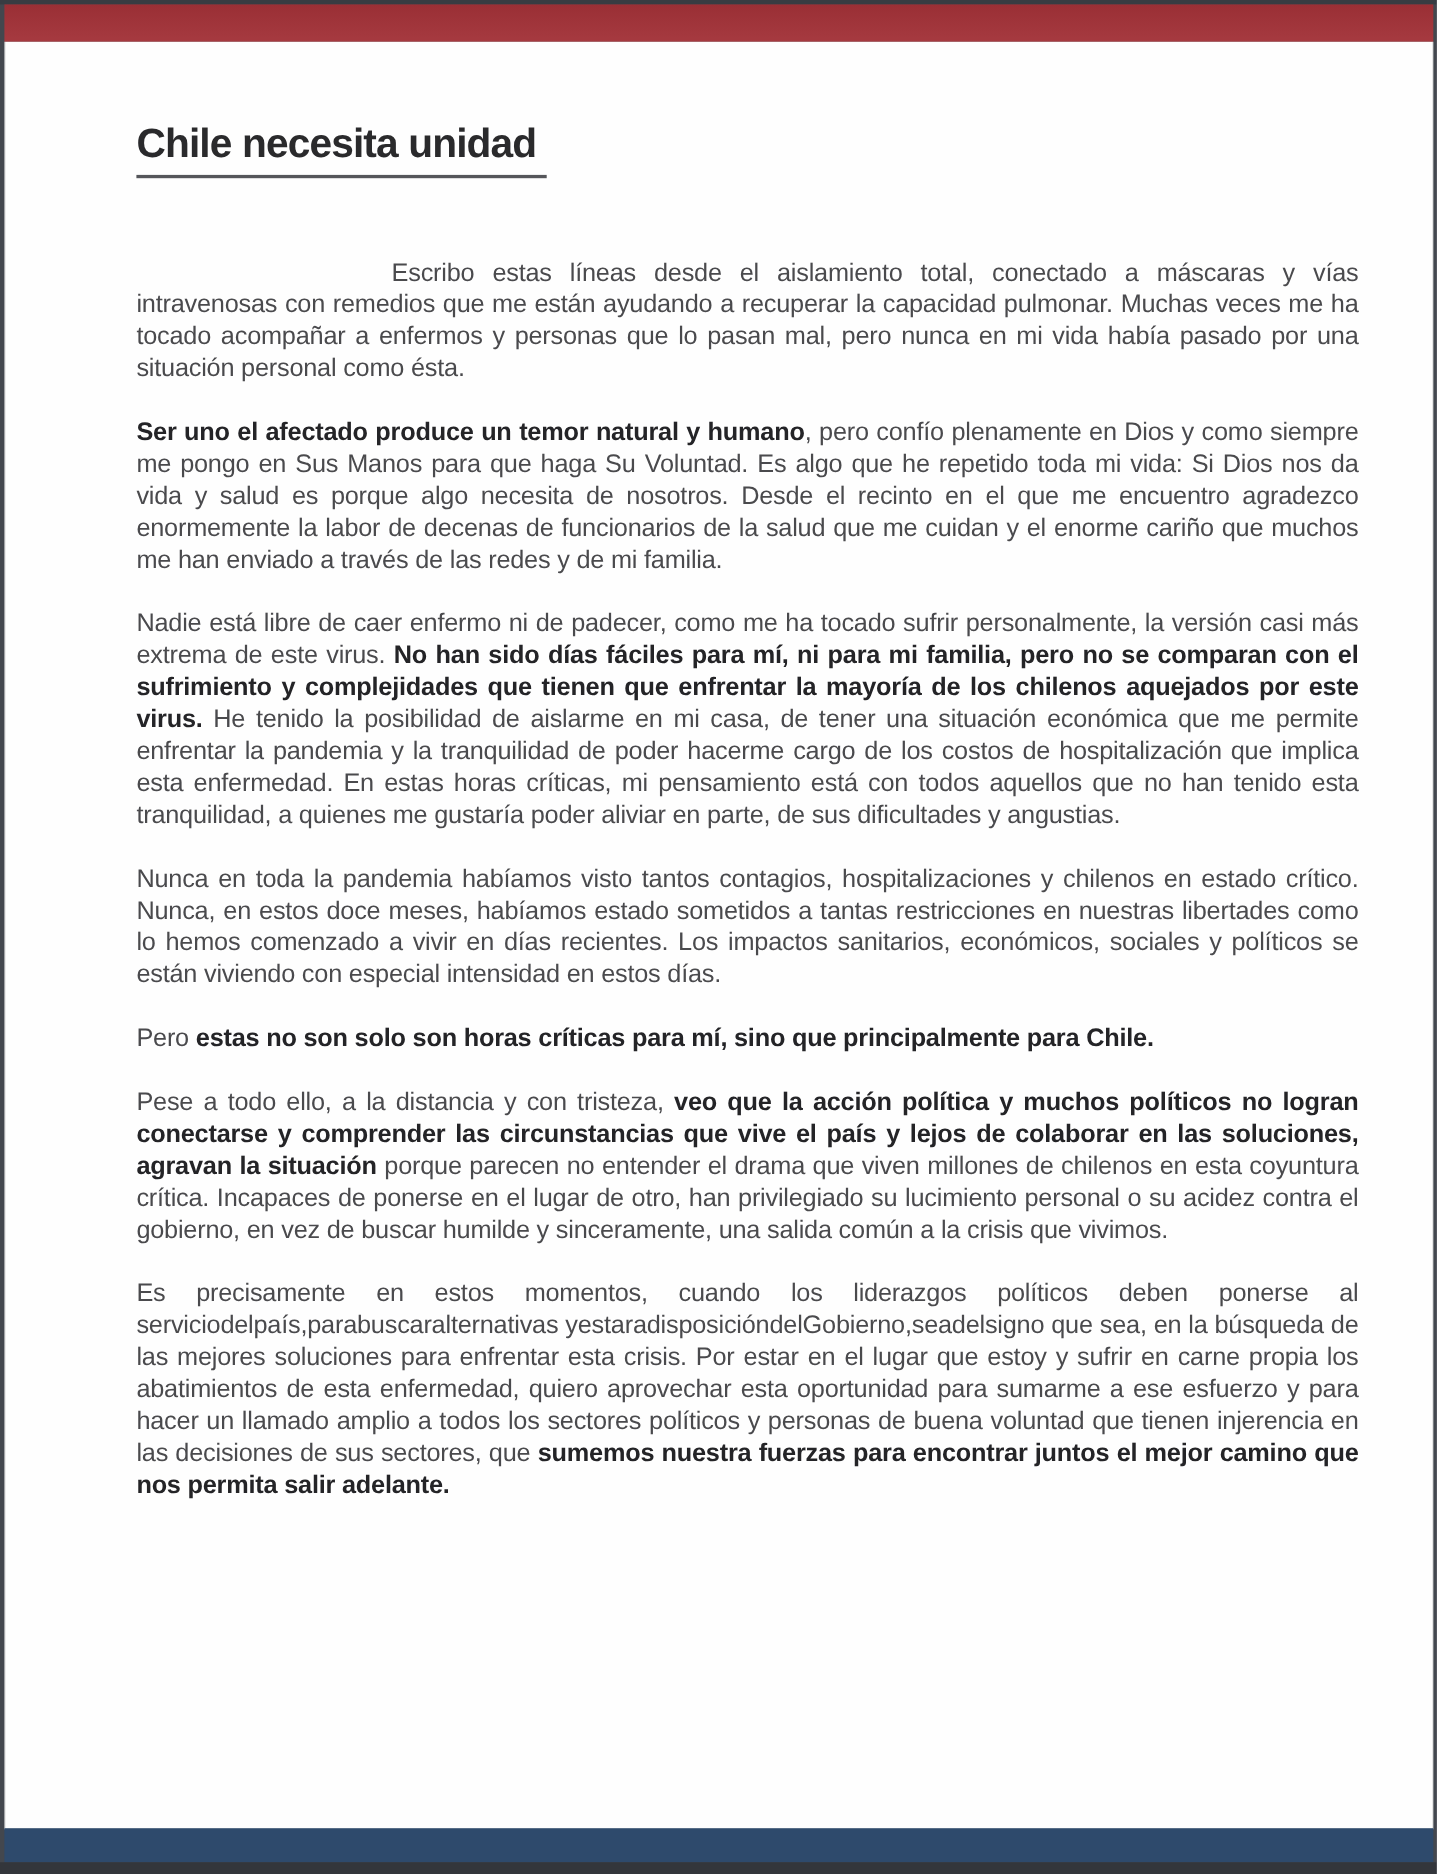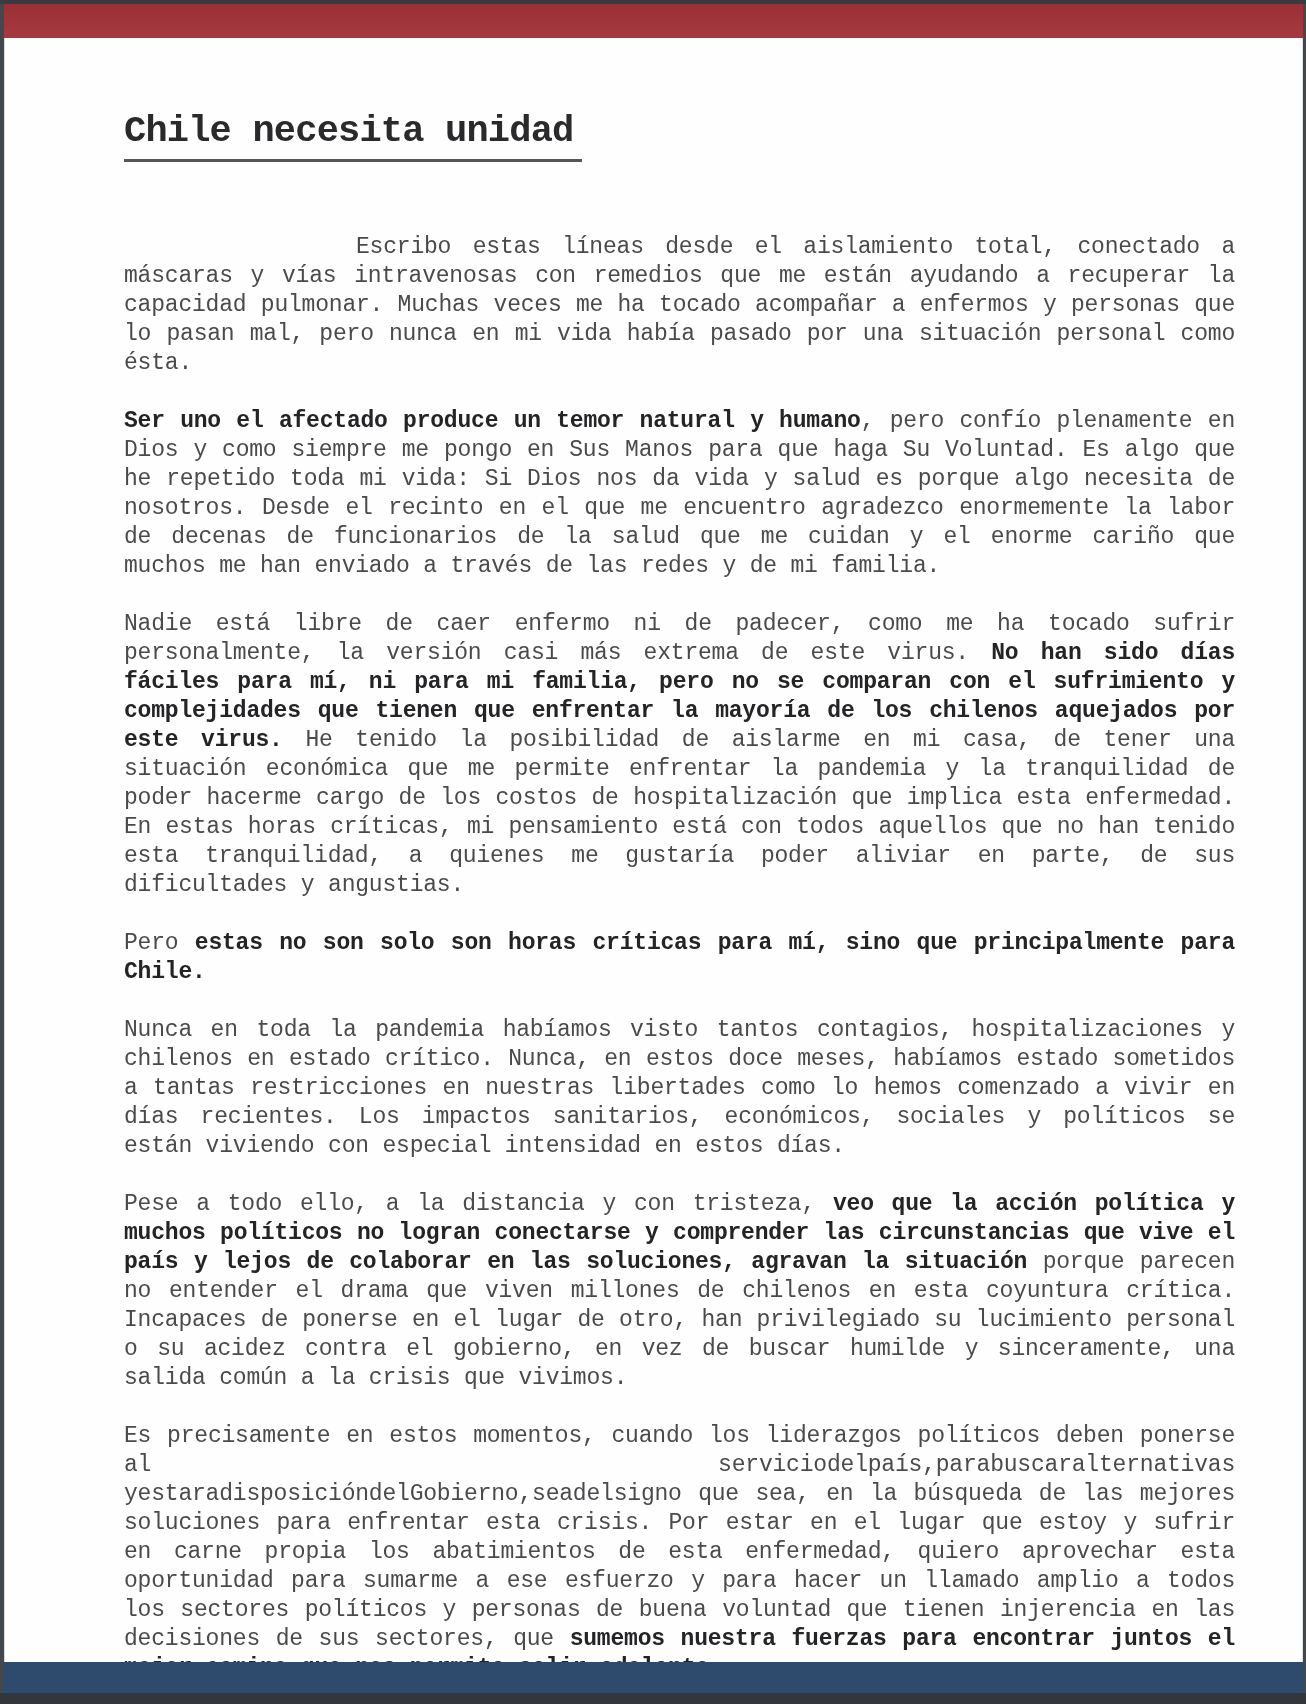--- a/index.html
+++ b/index.html
@@ -27,21 +27,20 @@
     background: linear-gradient(to bottom, var(--topbar-dark, #9a2f35), var(--topbar-color, #a63a40));
   }
   .page {
     position: absolute;
     top: 38px; left: 4px; right: 3px; bottom: 41px;
     background: var(--page-bg, #fefefe);
     box-shadow: inset 1px 0 0 rgba(0,0,0,0.15), inset -1px 0 0 rgba(0,0,0,0.12);
     box-sizing: border-box;
     padding: 72px 68px 0 120px;
     overflow: hidden;
-    font-family: Liberation Mono, monospace;
   }
   .bottom-bar {
     position: absolute;
     bottom: 11px; left: 4px; right: 3px;
     height: 31px;
     background: var(--bottombar-color, #2e4a6c);
   }
   .frame::after{
     content:"";
     position:absolute; bottom:0; left:0; right:0; height:11px;
@@ -82,20 +81,20 @@
 <div class="frame">
   <div class="top-bar"></div>
   <div class="page">
     <h1 class="title">
       <span>Chile necesita unidad</span>
     </h1>
     <div class="article">
         <p class="indent"><span>Escribo estas líneas desde el aislamiento total, conectado a máscaras y vías intravenosas con remedios que me están ayudando a recuperar la capacidad pulmonar. Muchas veces me ha tocado acompañar a enfermos y personas que lo pasan mal, pero nunca en mi vida había pasado por una situación personal como ésta.</span></p>
         <p><strong>Ser uno el afectado produce un temor natural y humano</strong><span>, pero confío plenamente en Dios y como siempre me pongo en Sus Manos para que haga Su Voluntad. Es algo que he repetido toda mi vida: Si Dios nos da vida y salud es porque algo necesita de nosotros. Desde el recinto en el que me encuentro agradezco enormemente la labor de decenas de funcionarios de la salud que me cuidan y el enorme cariño que muchos me han enviado a través de las redes y de mi familia.</span></p>
         <p><span>Nadie está libre de caer enfermo ni de padecer, como me ha tocado sufrir personalmente, la versión casi más extrema de este virus. </span><strong>No han sido días fáciles para mí, ni para mi familia, pero no se comparan con el sufrimiento y complejidades que tienen que enfrentar la mayoría de los chilenos aquejados por este virus.</strong><span> He tenido la posibilidad de aislarme en mi casa, de tener una situación económica que me permite enfrentar la pandemia y la tranquilidad de poder hacerme cargo de los costos de hospitalización que implica esta enfermedad. En estas horas críticas, mi pensamiento está con todos aquellos que no han tenido esta tranquilidad, a quienes me gustaría poder aliviar en parte, de sus dificultades y angustias.</span></p>
+        <p><span>Nunca en toda la pandemia habíamos visto tantos contagios, hospitalizaciones y chilenos en estado crítico. Nunca, en estos doce meses, habíamos estado sometidos a tantas restricciones en nuestras libertades como lo hemos comenzado a vivir en días recientes. Los impactos sanitarios, económicos, sociales y políticos se están viviendo con especial intensidad en estos días.</span></p>
         <p><span>Pero </span><strong>estas no son solo son horas críticas para mí, sino que principalmente para Chile.</strong></p>
-        <p><span>Nunca en toda la pandemia habíamos visto tantos contagios, hospitalizaciones y chilenos en estado crítico. Nunca, en estos doce meses, habíamos estado sometidos a tantas restricciones en nuestras libertades como lo hemos comenzado a vivir en días recientes. Los impactos sanitarios, económicos, sociales y políticos se están viviendo con especial intensidad en estos días.</span></p>
         <p><span>Pese a todo ello, a la distancia y con tristeza, </span><strong>veo que la acción política y muchos políticos no logran conectarse y comprender las circunstancias que vive el país y lejos de colaborar en las soluciones, agravan la situación</strong><span> porque parecen no entender el drama que viven millones de chilenos en esta coyuntura crítica. Incapaces de ponerse en el lugar de otro, han privilegiado su lucimiento personal o su acidez contra el gobierno, en vez de buscar humilde y sinceramente, una salida común a la crisis que vivimos.</span></p>
         <p><span>Es precisamente en estos momentos, cuando los liderazgos políticos deben ponerse al serviciodelpaís,parabuscaralternativas yestaradisposicióndelGobierno,seadelsigno que sea, en la búsqueda de las mejores soluciones para enfrentar esta crisis. Por estar en el lugar que estoy y sufrir en carne propia los abatimientos de esta enfermedad, quiero aprovechar esta oportunidad para sumarme a ese esfuerzo y para hacer un llamado amplio a todos los sectores políticos y personas de buena voluntad que tienen injerencia en las decisiones de sus sectores, que </span><strong>sumemos nuestra fuerzas para encontrar juntos el mejor camino que nos permita salir adelante.</strong></p>
       </div>
   </div>
   <div class="bottom-bar"></div>
 </div>
 
 </body></html>

